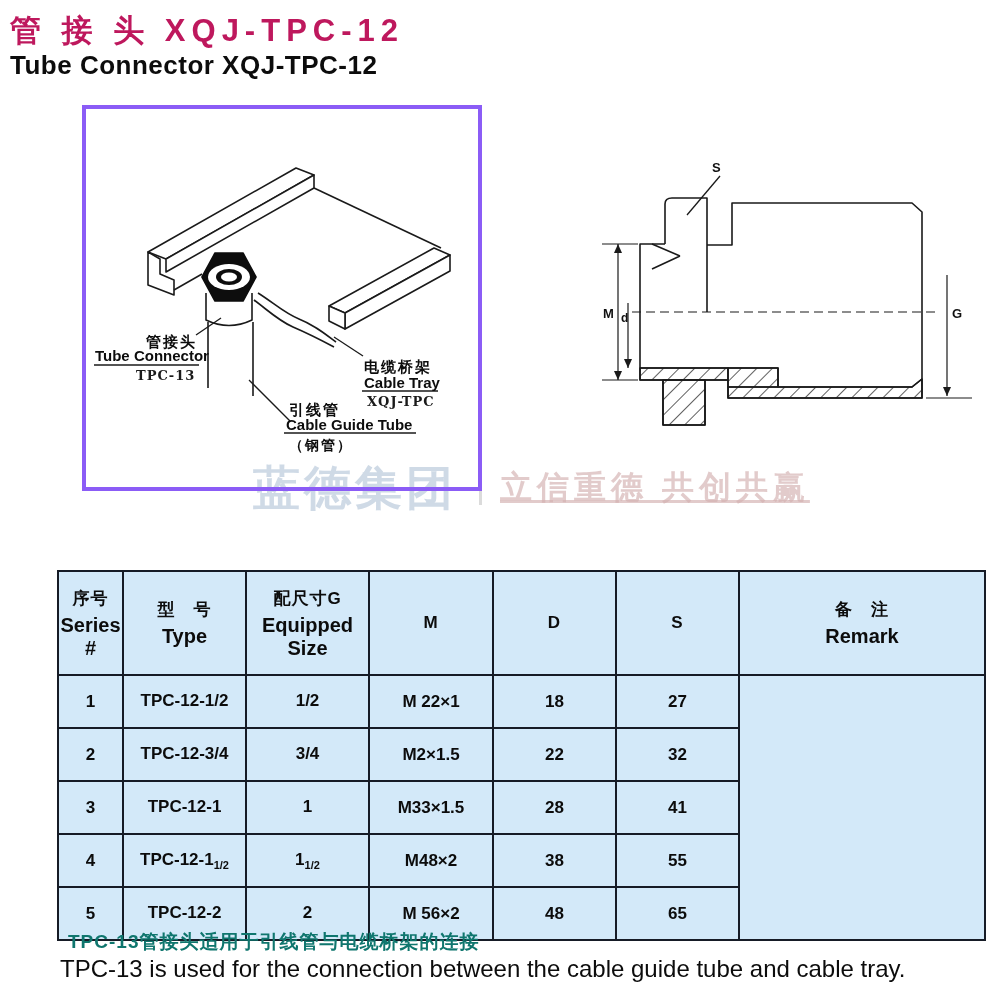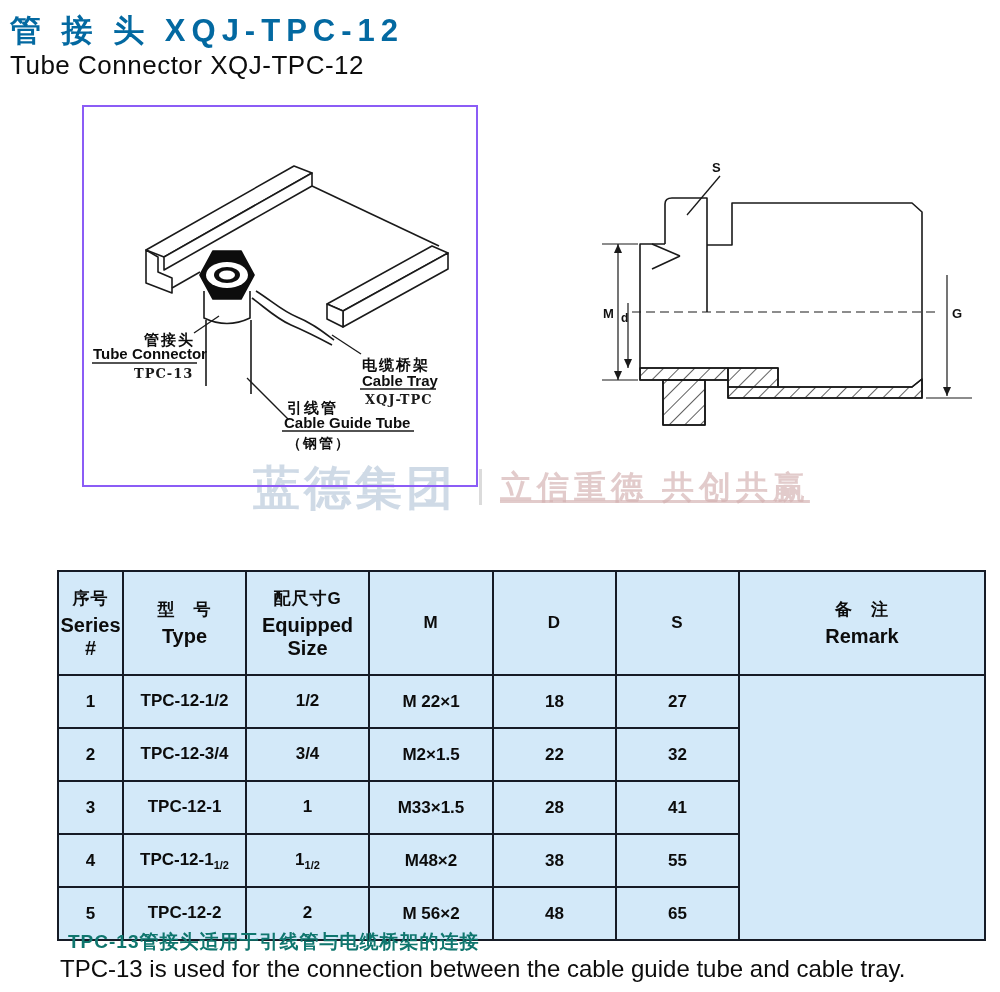--- a/index.html
+++ b/index.html
@@ -4,30 +4,30 @@
 <style>
   html,body{margin:0;padding:0;}
   body{
     width:1000px;height:992px;position:relative;background:#ffffff;
     font-family:"Liberation Sans","DejaVu Sans",sans-serif;color:#111;
     overflow:hidden;
   }
   
   .title-zh{
     position:absolute;left:10px;top:10px;font-size:31px;font-weight:800;
-    letter-spacing:6px;color:#0369a1;white-space:nowrap;
+    letter-spacing:6px;color:#be185d;white-space:nowrap;
   }
   .title-en{
-    position:absolute;left:10px;top:50px;font-size:26px;font-weight:400;
+    position:absolute;left:10px;top:50px;font-size:26px;font-weight:700;
     letter-spacing:0.5px;color:#0c0c0c;white-space:nowrap;
   }
   
   .fig-left{
     position:absolute;left:82px;top:105px;width:392px;height:378px;
-    border:2px solid #8b5cf6;z-index:2;background:transparent;
+    border:4px solid #8b5cf6;z-index:2;background:transparent;
   }
   .fig-right{
     position:absolute;left:580px;top:140px;width:420px;height:310px;z-index:2;
   }
   svg text{font-family:"Liberation Sans","DejaVu Sans",sans-serif;}
   .svg-zh{font-weight:800;font-size:15px;letter-spacing:2px;fill:#0d0d0d;}
   .svg-en{font-weight:800;font-size:15px;fill:#0d0d0d;}
   .svg-model{font-family:"DejaVu Serif","Liberation Serif",serif;font-weight:700;font-size:13px;fill:#1a1a1a;letter-spacing:1px;}
   .svg-dim{font-weight:800;font-size:13px;fill:#111;}
   

